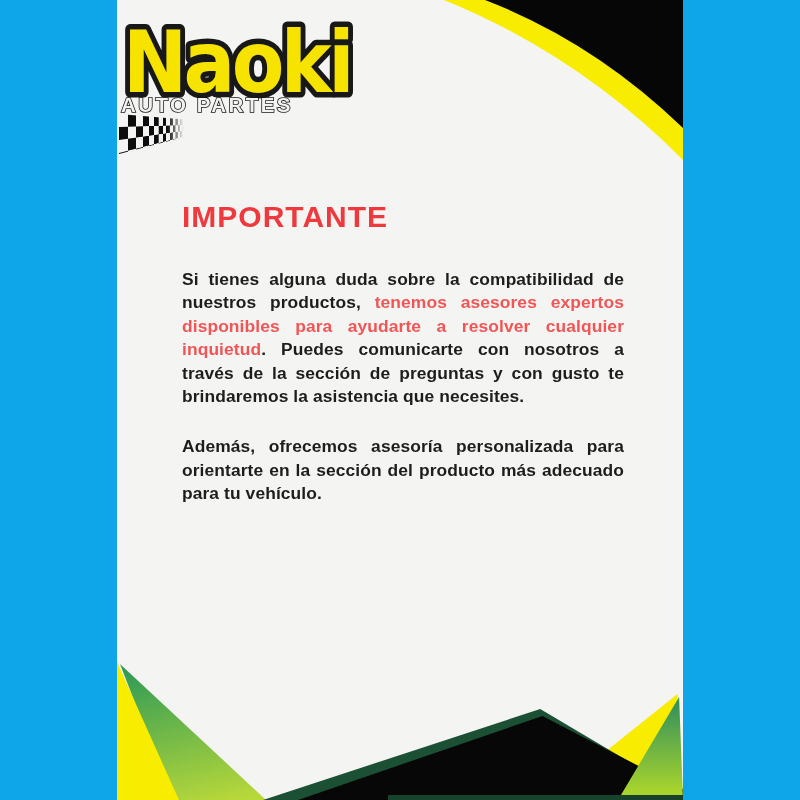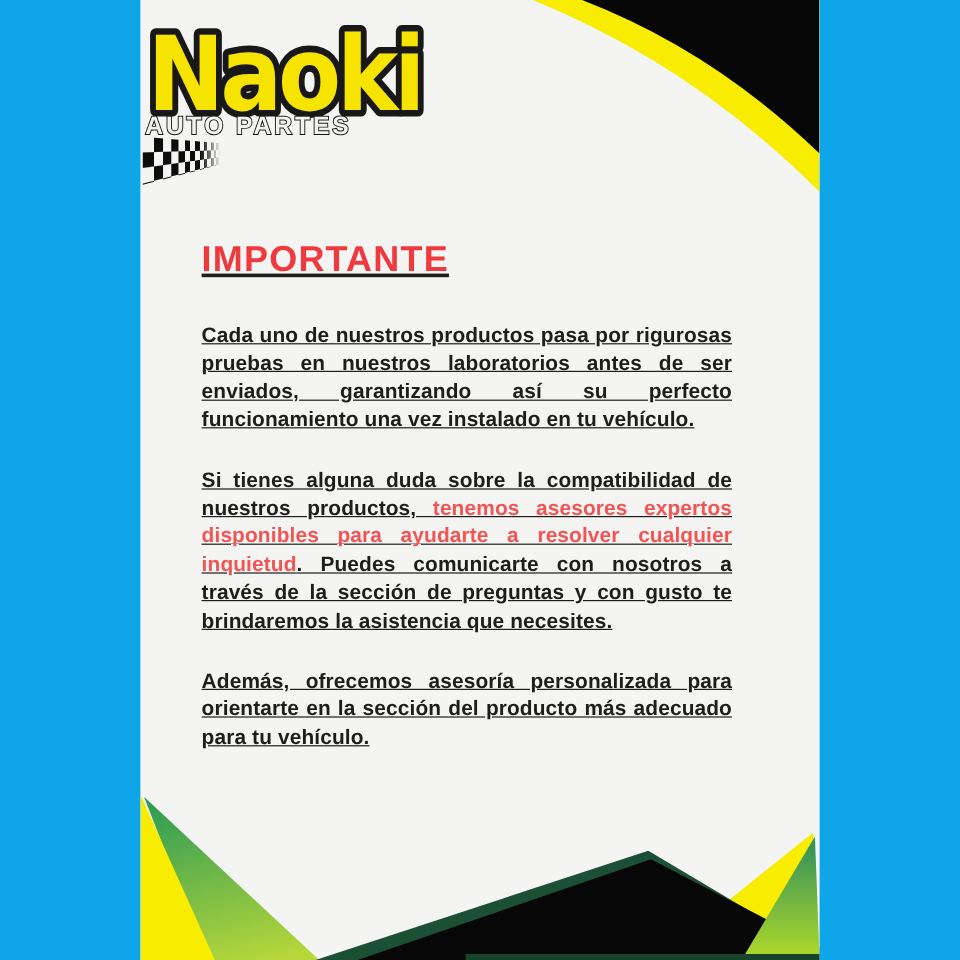--- a/index.html
+++ b/index.html
@@ -17,21 +17,21 @@
         background:repeating-conic-gradient(#0d0d0d 0% 25%, rgba(0,0,0,0) 0% 50%);
         background-size:34px 26px;
         transform:perspective(160px) rotateY(54deg) skewY(-3deg);
         transform-origin:left center;
         -webkit-mask-image:linear-gradient(90deg,#000 55%,rgba(0,0,0,.25) 85%,transparent 99%);
         mask-image:linear-gradient(90deg,#000 55%,rgba(0,0,0,.25) 85%,transparent 99%);}
   .tagline{position:absolute;left:5px;top:148px;width:430px;color:#ee3336;
            font-weight:700;font-size:16.5px;letter-spacing:.2px;white-space:pre-wrap;}
 
   
-  .content{position:absolute;left:51px;top:200px;width:442px;color:#1d1d1d;text-decoration:underline;}
+  .content{position:absolute;left:65px;top:200px;width:442px;color:#1d1d1d;}
   .heading{color:#ee3a3e;font-weight:700;font-size:30px;letter-spacing:1px;margin:0 0 34px 0;}
   .para{font-weight:700;font-size:17.4px;line-height:23.4px;text-align:justify;
         margin:0 0 27px 0;letter-spacing:.1px;}
   .para:last-child{margin-bottom:0;}
   .red-inline{color:#f15556;}
 
   
   .shape{position:absolute;}
   .tri-green-left{left:3px;top:664px;width:146px;height:136px;
       clip-path:polygon(0 0,36% 100%,100% 100%);
@@ -63,21 +63,20 @@
     <div class="logo-block">
       <svg class="logo-svg" width="340" height="112" viewBox="0 0 340 112" aria-hidden="true">
         <text x="6" y="88" font-family="DejaVu Sans, sans-serif" font-weight="bold" font-size="86" letter-spacing="-4" textLength="228" lengthAdjust="spacingAndGlyphs" paint-order="stroke" stroke="#181818" stroke-width="11" stroke-linejoin="round" fill="#f7e300">Naoki</text>
         <text x="4" y="108" font-family="Liberation Sans, sans-serif" font-weight="bold" font-size="21" letter-spacing="2.5" textLength="172" lengthAdjust="spacingAndGlyphs" paint-order="stroke" stroke="#141414" stroke-width="1.6" fill="#f2f2f0">AUTO PARTES</text>
       </svg>
       <div class="flag"></div>
     </div>
 
     <div class="content">
       <h1 class="heading">IMPORTANTE</h1>
-      <p class="para">Cada uno de nuestros productos pasa por rigurosas pruebas en nuestros laboratorios antes de ser enviados, garantizando así su perfecto funcionamiento una vez instalado en tu vehículo.</p>
       <p class="para"><span>Si tienes alguna duda sobre la compatibilidad de nuestros productos, </span><span class="red-inline">tenemos asesores expertos disponibles para ayudarte a resolver cualquier inquietud</span><span>. Puedes comunicarte con nosotros a través de la sección de preguntas y con gusto te brindaremos la asistencia que necesites.</span></p>
       <p class="para">Además, ofrecemos asesoría personalizada para orientarte en la sección del producto más adecuado para tu vehículo.</p>
     </div>
 
     <div class="shape tri-green-left"></div>
     <div class="shape tri-yellow-left"></div>
     <div class="shape tri-yellow-right"></div>
     <div class="shape mtn-darkgreen"></div>
     <div class="shape mtn-black"></div>
     <div class="shape tri-green-right"></div>

